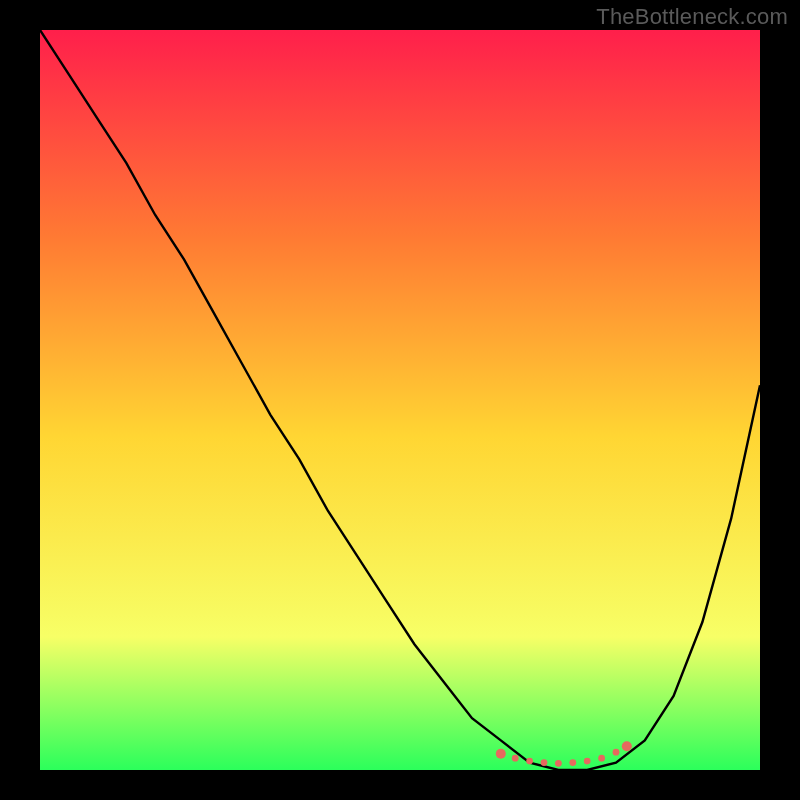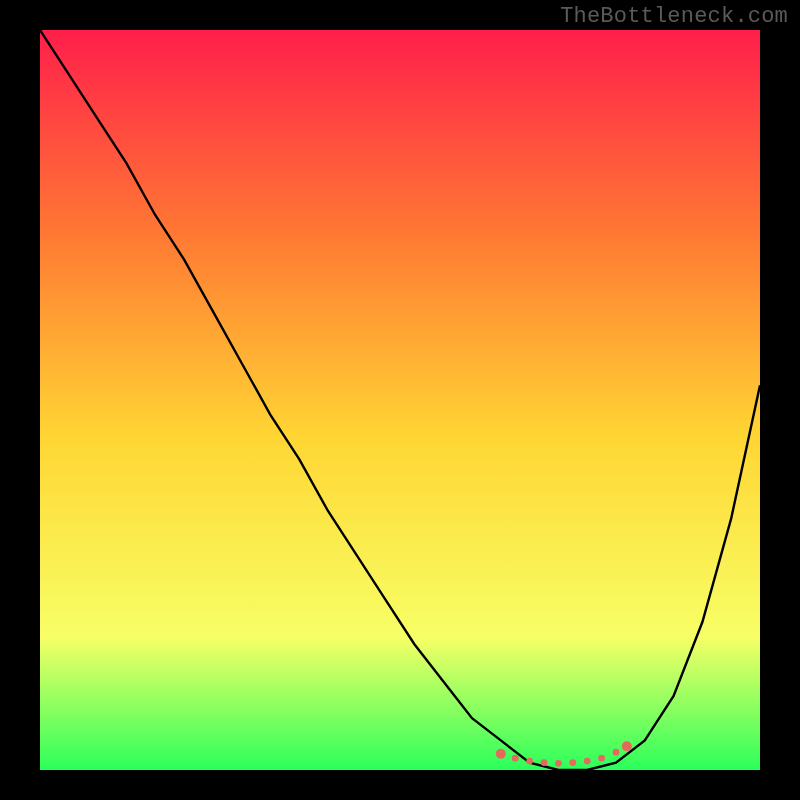--- a/index.html
+++ b/index.html
@@ -9,21 +9,20 @@
     height: 800px;
     background: #000;
     font-family: Arial, Helvetica, sans-serif;
     overflow: hidden;
   }
   .frame {
     position: relative;
     width: 800px;
     height: 800px;
     background: #000;
-    font-family: Liberation Mono, monospace;
   }
   .watermark {
     position: absolute;
     top: 4px;
     right: 12px;
     color: #5a5a5a;
     font-size: 22px;
     font-weight: 500;
     letter-spacing: 0.2px;
     user-select: none;

